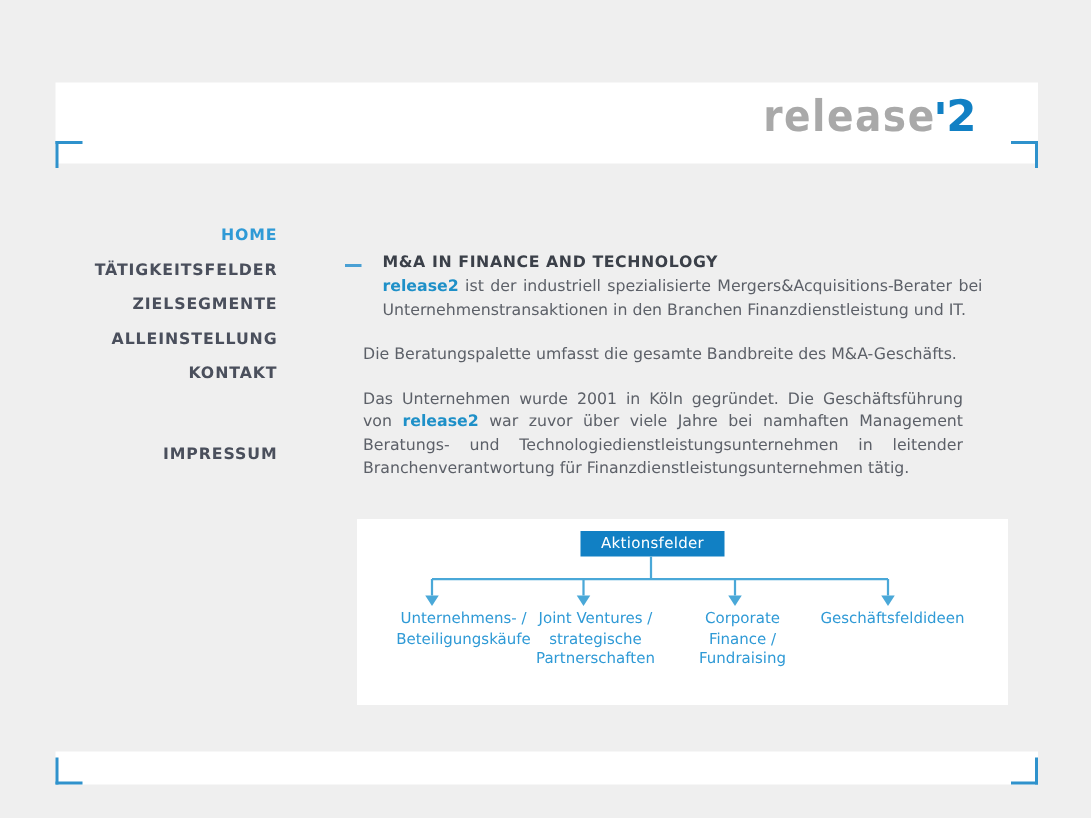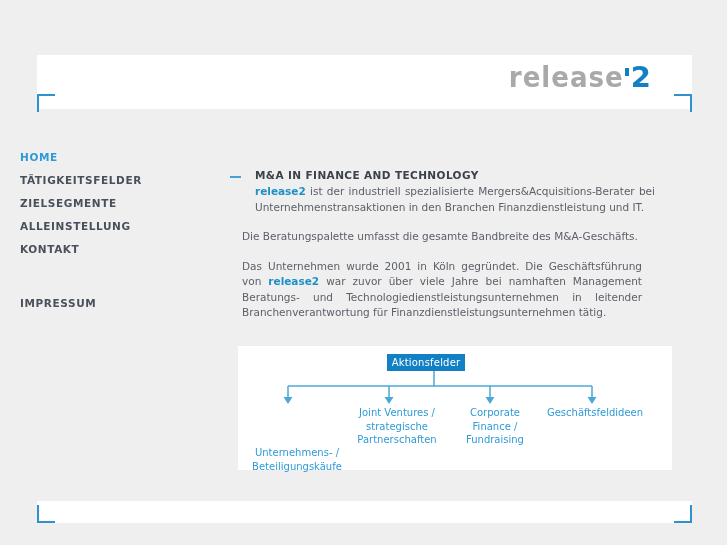--- a/index.html
+++ b/index.html
@@ -90,20 +90,21 @@
     height: 22px;
     background: #ffffff;
   }
 
   
   .nav {
     position: absolute;
     left: 20px;
     top: 146px;
     width: 165px;
+    text-align: right;
   }
   .nav-item {
     display: block;
     font-size: 10.5px;
     font-weight: bold;
     letter-spacing: 0.6px;
     color: #4a4f5c;
     line-height: 23px;
     text-decoration: none;
     cursor: pointer;
@@ -165,21 +166,21 @@
     top: 346px;
     width: 434px;
     height: 124px;
     background: #ffffff;
   }
 
   .node-box {
     position: absolute;
     left: 149px;
     top: 8px;
-    width: 78px;
+    width: 96px;
     height: 17px;
     background: #1180c4;
     color: #ffffff;
     font-size: 10px;
     line-height: 17px;
     text-align: center;
     letter-spacing: 0.2px;
     cursor: pointer;
   }
 
@@ -187,21 +188,21 @@
 
   .leaf {
     position: absolute;
     top: 60px;
     font-size: 10px;
     line-height: 13.5px;
     color: #2f9ad6;
     text-align: center;
     cursor: pointer;
   }
-  .leaf-0 { left: 0px;   width: 118px; margin-top: 40px; }
+  .leaf-0 { left: 12px;   width: 118px; }
   .leaf-1 { left: 100px; width: 118px; }
   .leaf-2 { left: 198px; width: 118px; }
   .leaf-3 { left: 282px; width: 150px; }
 </style>
 </head>
 <body>
 
 <div class="page">
 
   <div class="header-band">

